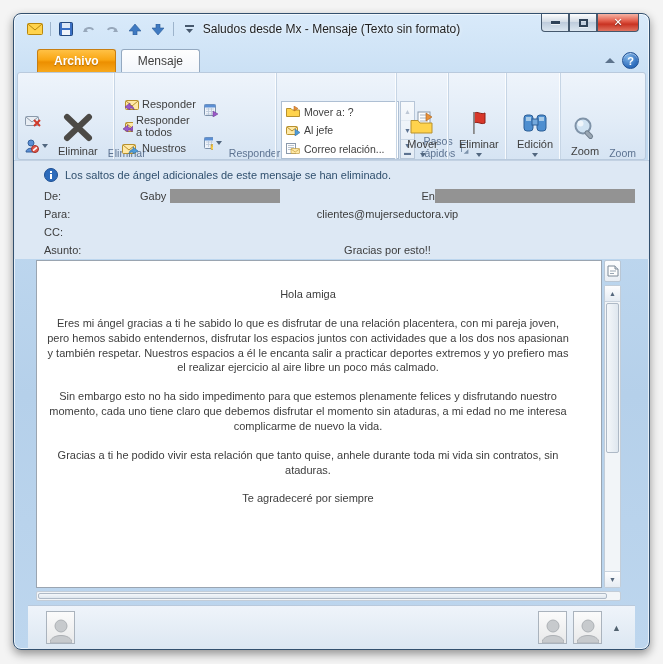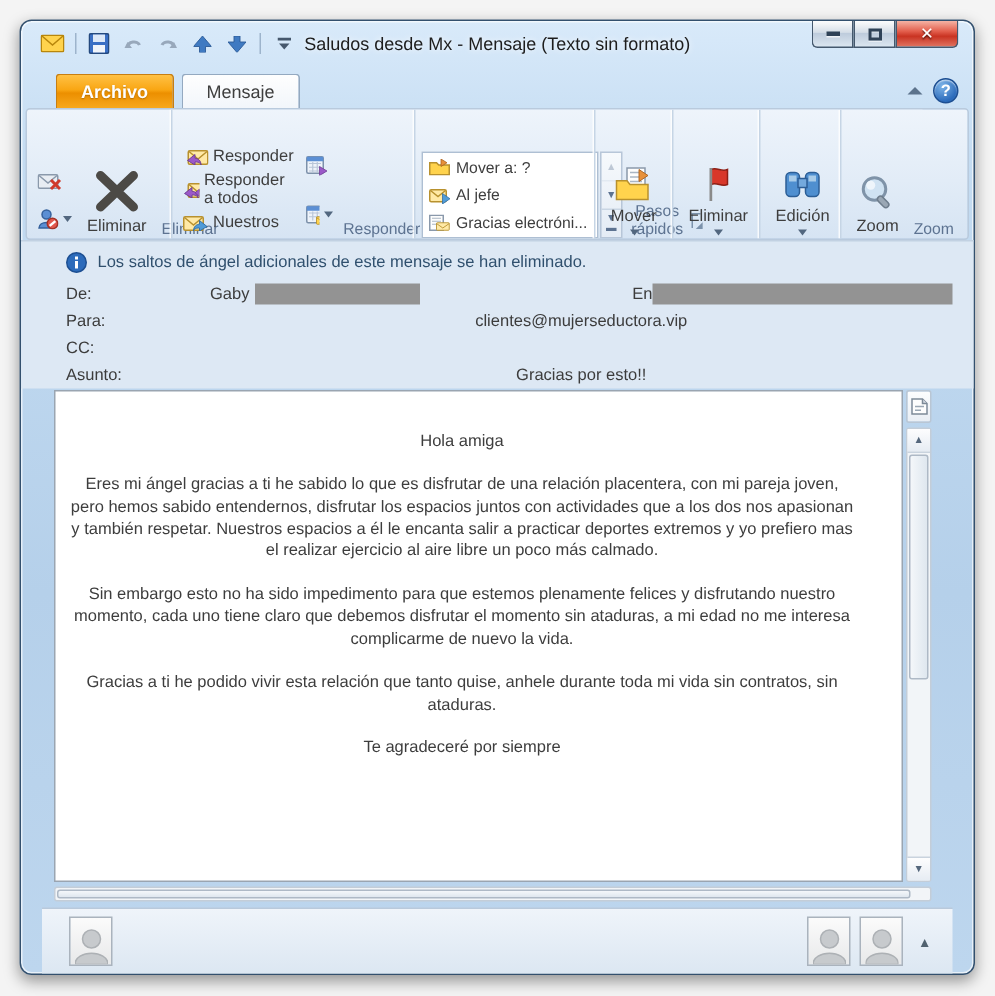--- a/index.html
+++ b/index.html
@@ -335,21 +335,21 @@
               </svg>
             <span>Al jefe</span>
           </div>
           <div class="qs-item">
             <svg width="14" height="11">
                 <rect x="0.5" y="0.5" width="9" height="10" fill="#fdfdfd" stroke="#8a99ab"></rect>
                 <path d="M2 2.5 h6 M2 4.5 h6 M2 6.5 h6" stroke="#aab6c4" stroke-width="0.8"></path>
                 <rect x="5" y="5.5" width="8.5" height="5" rx="0.5" fill="#ffe9a6" stroke="#b8912e" stroke-width="0.6"></rect>
                 <path d="M5 6 L9.2 9 L13.5 6" fill="none" stroke="#b8912e" stroke-width="0.6"></path>
               </svg>
-            <span>Gracias electróni...</span>
+            <span>Correo relación...</span>
           </div>
         </div>
         <div class="qs-scroll">
           <div class="dim">▲</div>
           <div>▼</div>
           <div>▼<br>▬</div>
         </div>
       </div>
       <div class="rgroup-label">
         <span>Pasos rápidos</span>

